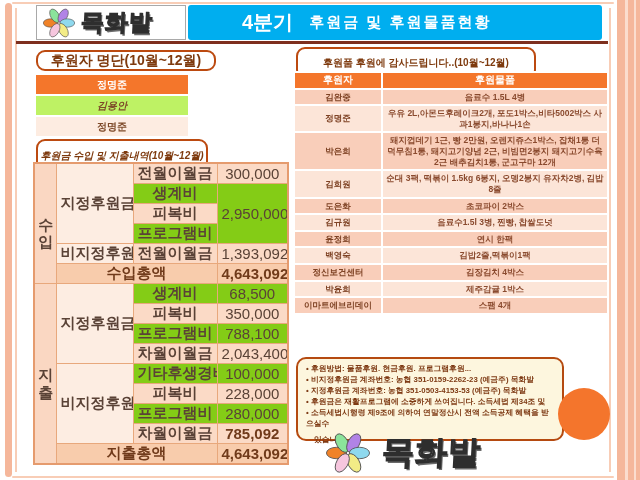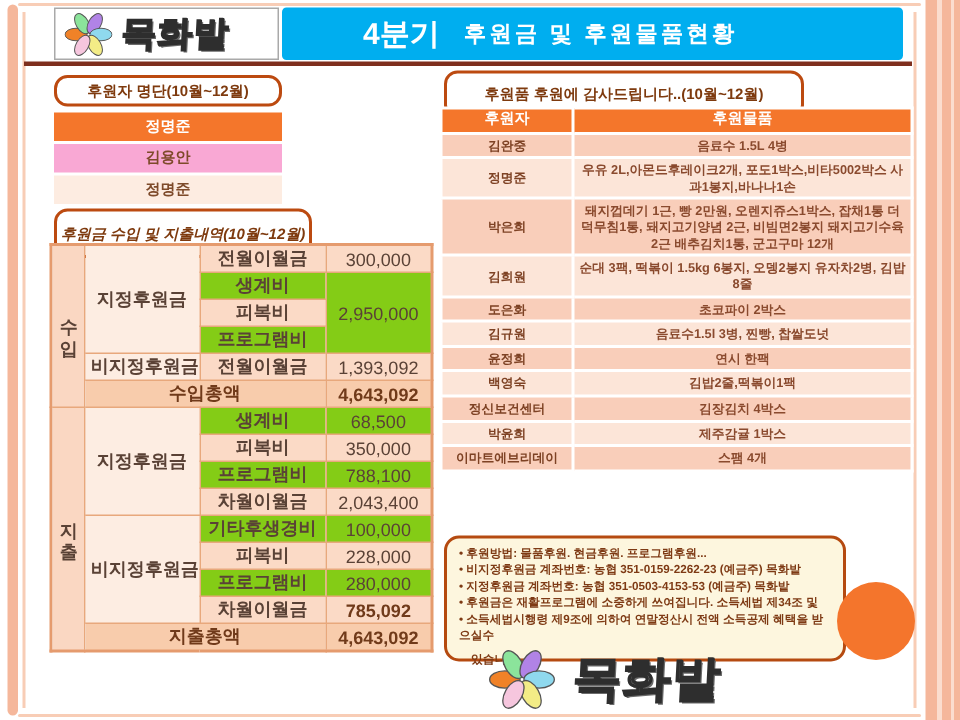--- a/index.html
+++ b/index.html
@@ -28,26 +28,26 @@
   .banner .q { color:#fff; font-size:20px; font-weight:bold; }
   .banner .t { color:#fff; font-size:15px; font-weight:bold; letter-spacing:2px; }
   .header-underline { position:absolute; left:16px; top:41px; width:592px; height:3px; background:#7E2F1E; }
   
   .title-box { position:absolute; background:#fff; border:2px solid #BC4A10; border-radius:9px;
     color:#7E3A0E; font-weight:bold; text-align:center; display:flex; align-items:center; justify-content:center; }
   
   .donor-rows { position:absolute; left:36px; top:75px; width:152px; }
   .donor-row { height:19px; line-height:19px; text-align:center; font-size:10px; font-weight:bold; margin-bottom:2px; }
   .donor-row.hl { background:#F4762B; color:#fff; }
-  .donor-row.p1 { background:#f9a8d4; color:#7E4A2A; }
+  .donor-row.p1 { background:#bef264; color:#7E4A2A;font-style:italic; }
   .donor-row.p2 { background:#FDECE1; color:#7E4A2A; }
   
   table.finance { position:absolute; left:33px; top:162px; width:254px; border-collapse:collapse;
     table-layout:fixed; border:2px solid #E59B6E; }
-  table.finance td { border:1px solid #E8A87C; height:17px; padding:0 4px; font-size:12px; text-align:center;
+  table.finance td { border:1px solid #E8A87C; height:17px; padding:0 4px; font-size:15px; text-align:center;
     color:#5a4236; overflow:hidden; white-space:nowrap; }
   td.vlabel { background:#FAD7C2; color:#7E3A0E; font-weight:bold; font-size:10px;
     writing-mode:vertical-lr; text-orientation:upright; letter-spacing:2px; }
   td.cat { background:#FDEDE2; color:#8A4A1E; font-weight:bold; }
   tr.rA td.item, tr.rA td.val { background:#FBDAC6; }
   tr.rB td.item, tr.rB td.val { background:#84cc16; }
   td.item { color:#8A4A1E; font-weight:bold; }
   tr.total td { background:#F8CCAC; color:#703A1A; font-weight:bold; }
   td.val.bold { font-weight:bold; color:#703A1A; }
   
@@ -106,21 +106,21 @@
       </g>
     </svg>
     <span class="logo-text">목화밭</span>
   </div>
   <div class="banner">
     <span class="q">4분기</span>
     <span class="t">후원금 및 후원물품현황</span>
   </div>
   <div class="header-underline"></div>
 
-  <div class="title-box" style="left:36px; top:50px; width:152px; height:21px; font-size:10px;">후원자 명단(10월~12월)</div>
+  <div class="title-box" style="left:36px; top:50px; width:180px; height:21px; font-size:14px;">후원자 명단(10월~12월)</div>
   <div class="donor-rows">
     <div class="donor-row hl">정명준</div>
     <div class="donor-row p1">김용안</div>
     <div class="donor-row p2">정명준</div>
   </div>
 
   <div class="title-box" style="left:36px; top:139px; width:172px; height:33px; font-size:10px;font-style:italic;">후원금 수입 및 지출내역(10월~12월)</div>
 
   <table class="finance">
     <colgroup>

